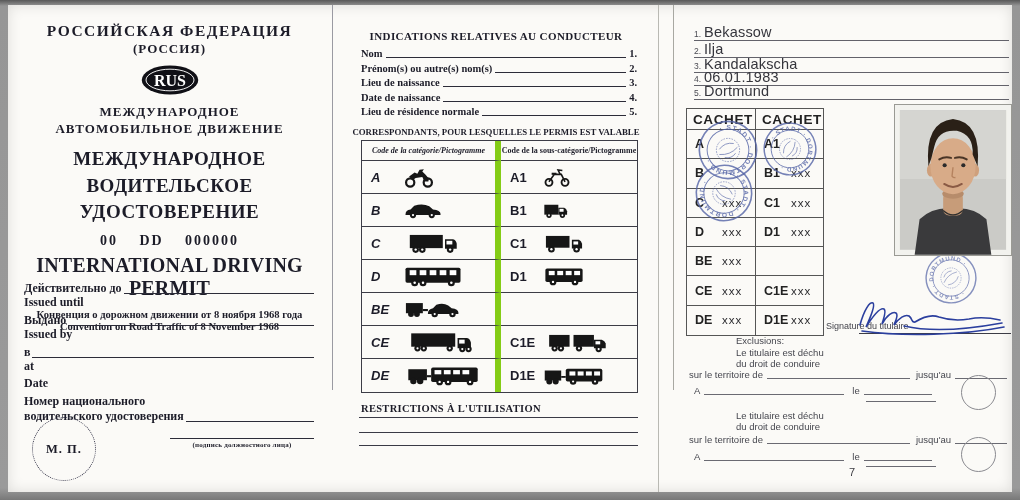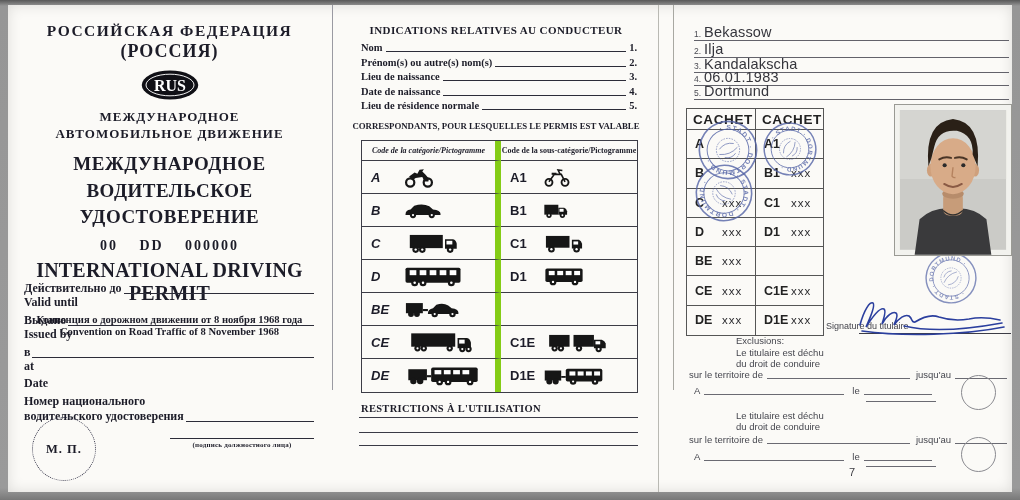--- a/index.html
+++ b/index.html
@@ -11,37 +11,37 @@
   .sheet{position:absolute;left:8px;top:5px;width:1004px;height:487px;background:#fbfaf7;box-shadow:inset 0 0 14px rgba(0,0,0,.12);}
   .page{position:absolute;top:0;height:385px;color:#1c1c28;}
   .page-left{left:0;width:323px;}
   .page-mid{left:324px;width:326px;border-left:1px solid #9a9aa2;}
   .gutter{position:absolute;left:650px;top:0;width:15px;height:487px;background:linear-gradient(90deg,#ececе6 0,#e2e2dc 40%,#f4f4ef 100%);border-left:1px solid #b9b9b3;}
   .page-right{left:665px;width:339px;border-left:1px solid #a8a8a2;font-family:"Liberation Sans",sans-serif;}
   .abs{position:absolute;}
   .ctr{text-align:center;}
   
   .lp-country{margin-top:16px;font-size:15.5px;font-weight:700;letter-spacing:1.5px;line-height:1.3;}
-  .lp-country2{font-size:18px;font-weight:700;letter-spacing:1px;}
+  .lp-country2{font-size:13px;font-weight:700;letter-spacing:1px;}
   .rus-badge{width:62px;height:32px;margin:7px auto 0;}
   .lp-mvmt{margin-top:8px;font-size:13px;font-weight:700;letter-spacing:1px;line-height:1.3;}
   .lp-big{margin-top:8px;font-size:19px;font-weight:700;letter-spacing:.5px;line-height:1.4;}
   .lp-serial{margin-top:7px;font-size:14px;font-weight:700;word-spacing:16px;letter-spacing:2px;}
   .lp-en{margin-top:5px;font-size:20px;font-weight:700;letter-spacing:.2px;}
   .lp-conv{margin-top:9px;font-size:10.6px;font-weight:700;line-height:1.2;}
   .lp-fields{position:absolute;left:16px;right:17px;top:276px;font-size:12px;font-weight:600;}
   .lf{margin-bottom:3px;}
   .lf-row{display:flex;align-items:flex-end;}
   .lf-row .ln{flex:1;border-bottom:1.2px solid #2c2c38;margin:0 0 2px 2px;}
   .lf-sub{font-size:12px;font-weight:600;margin-top:-1px;}
   .seal-circle{left:24px;top:412px;width:62px;height:62px;border:1.6px dotted #3a3a4e;border-radius:50%;display:flex;align-items:center;justify-content:center;font-size:12.5px;font-weight:700;letter-spacing:1px;}
   .off-sig-line{left:162px;top:433px;width:144px;border-top:1.2px solid #2c2c38;}
   .off-sig-cap{left:162px;top:436px;width:144px;text-align:center;font-size:7px;font-weight:600;letter-spacing:.2px;}
   
-  .mp-head{margin-top:19px;font-size:11px;font-weight:700;letter-spacing:.4px;}
+  .mp-head{margin-top:25px;font-size:11px;font-weight:700;letter-spacing:.4px;}
   .mp-fields{margin:7px 22px 0 28px;}
   .mf-row{display:flex;align-items:flex-end;font-size:10.5px;font-weight:600;margin-top:4.6px;height:10px;}
   .mf-row .ln{flex:1;border-bottom:1.1px solid #2c2c38;margin:0 3px 1px 3px;}
   .mp-cat{margin-top:10px;font-size:8.8px;font-weight:700;line-height:1.25;}
   .vt{position:absolute;left:28px;top:135px;width:277px;height:253px;border:1.5px solid #3c3c46;display:grid;grid-template-columns:139px 1fr;grid-template-rows:20px repeat(7,1fr);box-sizing:border-box;}
   .vt-c{border-bottom:1px solid #3c3c46;display:flex;align-items:center;box-sizing:border-box;}
   .vt-c.c1{border-right:6px solid #84cc16;font-style:italic;}
   .vt-c.hd{justify-content:center;font-size:8px;font-weight:700;}
   .vt-c.last{border-bottom:none;}
   .vt-code{font-family:"Liberation Sans",sans-serif;font-weight:700;font-size:13px;width:32px;padding-left:9px;flex:none;}
@@ -116,21 +116,21 @@
       <div>Конвенция о дорожном движении от 8 ноября 1968 года</div>
       <div>Convention on Road Traffic of 8 November 1968</div>
     </div>
 
     <div class="lp-fields" style="text-align:left;">
       <div class="lf">
         <div class="lf-row">
             <span>Действительно до</span>
             <span class="ln"></span>
           </div>
-        <div class="lf-sub">Valid until</div>
+        <div class="lf-sub">Issued until</div>
       </div>
       <div class="lf">
         <div class="lf-row">
             <span>Выдано</span>
             <span class="ln"></span>
           </div>
         <div class="lf-sub">Issued by</div>
       </div>
       <div class="lf">
         <div class="lf-row">

